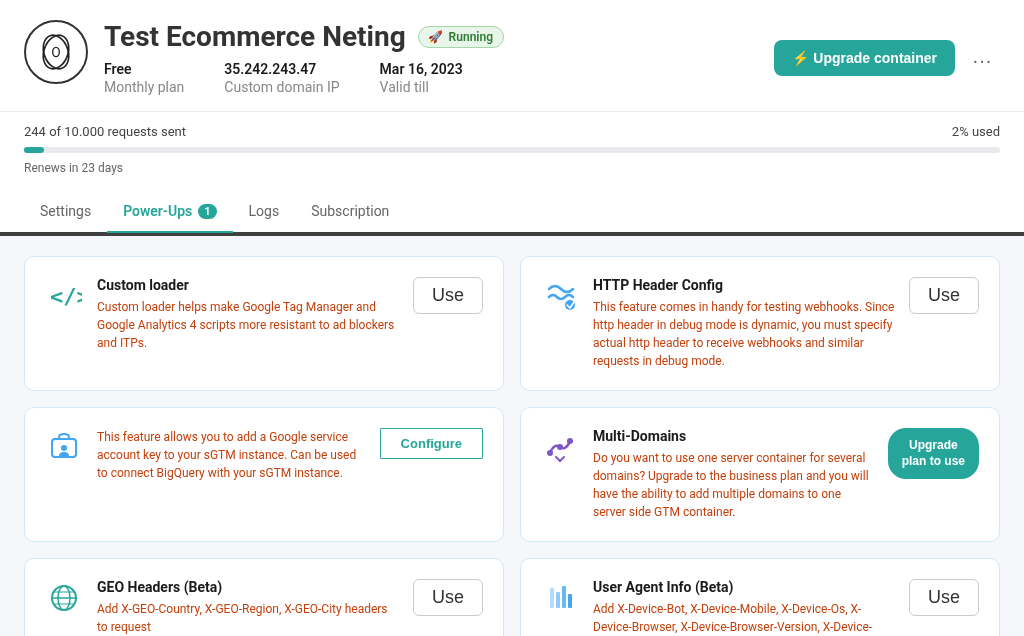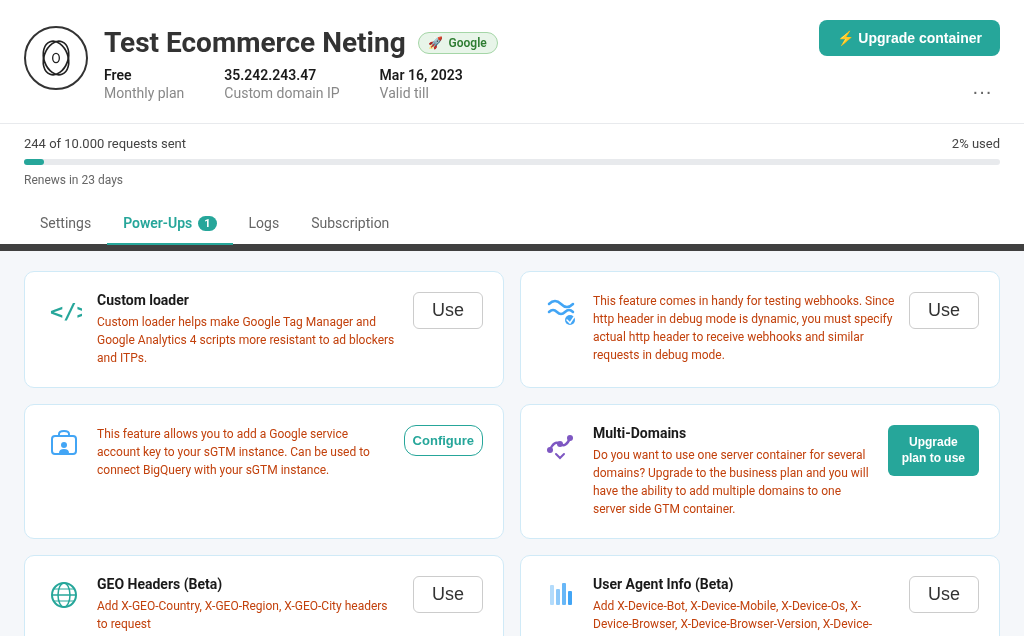--- a/index.html
+++ b/index.html
@@ -69,22 +69,21 @@
       color: #1a1a1a;
     }
     .meta-item .meta-label {
       font-size: 14px;
       color: #888;
       margin-top: 2px;
     }
     .header-right {
       display: flex;
       align-items: flex-end;
-      gap: 20px;
-      flex-direction: column;
+      gap: 9px;
     }
     .upgrade-btn {
       background: #26a69a;
       color: #fff;
       border: none;
       border-radius: 8px;
       padding: 10px 18px;
       font-size: 14px;
       font-weight: 600;
       cursor: pointer;
@@ -133,21 +132,21 @@
       width: 2%;
     }
     .renew-text {
       font-size: 12px;
       color: #666;
       padding-bottom: 16px;
     }
     
     .tabs-container {
       background: #fff;
-      border-bottom: 7px solid #404040;
+      border-bottom: 4px solid #404040;
       padding: 0 24px;
       display: flex;
       gap: 0;
     }
     .tab {
       padding: 12px 16px;
       font-size: 14px;
       color: #666;
       cursor: pointer;
       border-bottom: 2px solid transparent;
@@ -228,31 +227,31 @@
       border-radius: 6px;
       padding: 7px 18px;
       font-size: 18px;
       cursor: pointer;
       font-weight: 500;
     }
     .btn-configure {
       border: 1.5px solid #26a69a;
       background: #fff;
       color: #26a69a;
-      border-radius: 12px;
-      padding: 7px 8px;
+      border-radius: 1px;
+      padding: 7px 20px;
       font-size: 13px;
       cursor: pointer;
       font-weight: 600;
     }
     .btn-upgrade {
       background: #26a69a;
       color: #fff;
       border: none;
-      border-radius: 6px;
+      border-radius: 18px;
       padding: 10px 14px;
       font-size: 12px;
       cursor: pointer;
       font-weight: 700;
       line-height: 1.3;
       text-align: center;
     }
     .online-dot {
       width: 10px;
       height: 10px;
@@ -276,21 +275,21 @@
             <ellipse cx="30" cy="30" rx="18" ry="26" stroke="#222" stroke-width="2.5" fill="none" transform="rotate(-20 30 30)"></ellipse>
             <ellipse cx="30" cy="30" rx="18" ry="26" stroke="#222" stroke-width="2.5" fill="none" transform="rotate(20 30 30)"></ellipse>
             <ellipse cx="30" cy="30" rx="5" ry="7" stroke="#222" stroke-width="2" fill="none"></ellipse>
           </svg>
         </div>
         <div>
           <div style="display:flex;align-items:center;gap:12px;margin-bottom:8px;">
             <h1>Test Ecommerce Neting</h1>
             <span class="status-badge">
               <span>🚀</span>
-              <span>Google</span>
+              <span>Running</span>
             </span>
           </div>
           <div class="meta-info">
             <div class="meta-item">
               <div class="meta-value">Free</div>
               <div class="meta-label">Monthly plan</div>
             </div>
             <div class="meta-item">
               <div class="meta-value">35.242.243.47</div>
               <div class="meta-label">Custom domain IP</div>
@@ -359,20 +358,23 @@
       <div class="feature-card">
         <div class="feature-icon">
           <svg width="34" height="34" viewBox="0 0 34 34" fill="none">
             <path d="M6 10 Q12 4 18 10 Q24 16 30 10" stroke="#42a5f5" stroke-width="2.5" fill="none" stroke-linecap="round"></path>
             <path d="M6 18 Q10 14 14 18 Q18 22 22 18 Q26 14 30 18" stroke="#42a5f5" stroke-width="2.5" fill="none" stroke-linecap="round"></path>
             <circle cx="27" cy="26" r="5" fill="#42a5f5"></circle>
             <path d="M24 26 L27 29 L31 23" stroke="#fff" stroke-width="1.5" fill="none" stroke-linecap="round"></path>
           </svg>
         </div>
         <div class="feature-body">
+          <div class="feature-title">
+            <span>HTTP Header Config</span>
+          </div>
           <div class="feature-desc">This feature comes in handy for testing webhooks. Since http header in debug mode is dynamic, you must specify actual http header to receive webhooks and similar requests in debug mode.</div>
         </div>
         <div class="feature-action">
           <button class="btn-use">Use</button>
         </div>
       </div>
 
       <div class="feature-card">
         <div class="feature-icon">
           <svg width="36" height="36" viewBox="0 0 36 36" fill="none">

